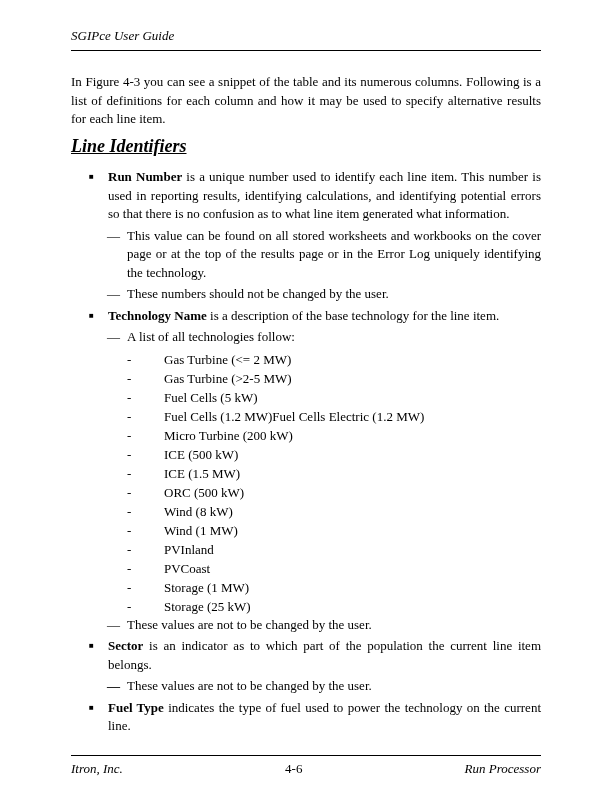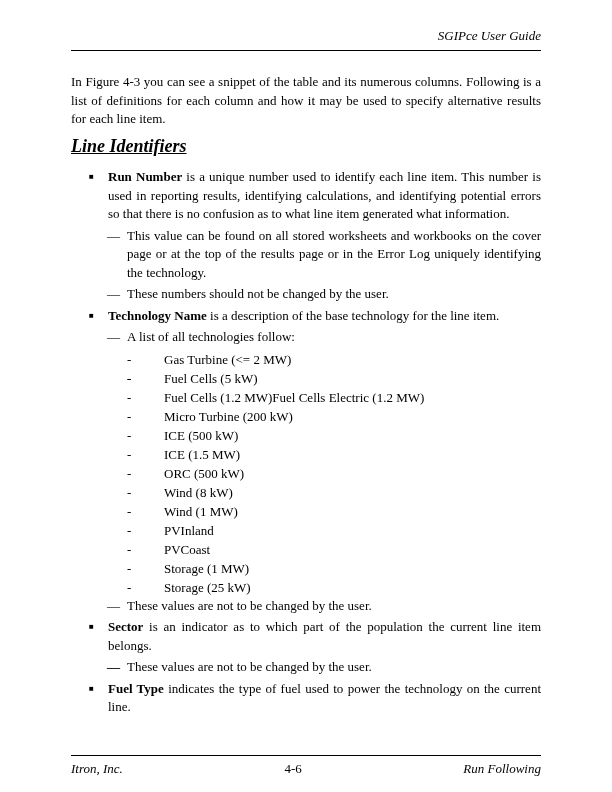--- a/index.html
+++ b/index.html
@@ -6,21 +6,21 @@
   html, body { background: #ffffff; }
   body {
     width: 612px; height: 792px;
     position: relative; overflow: hidden;
     font-family: "Liberation Serif", serif;
     font-size: 13px; color: #000;
   }
   .page { position: absolute; inset: 0; padding: 26px 71px 0 71px; }
 
   .page-header {
-    text-align: right; font-style: italic;
+    text-align: left; font-style: italic;
     padding-bottom: 5px; border-bottom: 1px solid #000;
     margin-bottom: 22px; line-height: 19px;
   }
 
   .para { line-height: 18.5px; margin-bottom: 3px; text-align: justify; }
   .section-heading {
     font-size: 18px; font-weight: bold; font-style: italic;
     text-decoration: underline; line-height: 18.5px;
     margin: 8px 0 13px 0;
   }
@@ -80,20 +80,21 @@
       <span class="marker">—</span>
       <p class="para">A list of all technologies follow:</p>
     </div>
 
     <div class="li lvl3">
       <span class="marker">-</span>
       <p class="para tech">Gas Turbine (&lt;= 2 MW)</p>
     </div>
     <div class="li lvl3">
       <span class="marker">-</span>
+      <p class="para tech">Gas Turbine (&gt;2-5 MW)</p>
     </div>
     <div class="li lvl3">
       <span class="marker">-</span>
       <p class="para tech">Fuel Cells (5 kW)</p>
     </div>
     <div class="li lvl3">
       <span class="marker">-</span>
       <p class="para tech">Fuel Cells (1.2 MW)Fuel Cells Electric (1.2 MW)</p>
     </div>
     <div class="li lvl3">
@@ -157,16 +158,16 @@
     <div class="li lvl1">
       <span class="marker">■</span>
       <p class="para"><b class="term">Fuel Type</b><span> indicates the type of fuel used to power the technology on the current line.</span></p>
     </div>
 
   </main>
 
   <footer class="page-footer">
     <span class="f-italic">Itron, Inc.</span>
     <span>4-6</span>
-    <span class="f-italic">Run Following</span>
+    <span class="f-italic">Run Processor</span>
   </footer>
 
 </div>
 
 </body></html>

